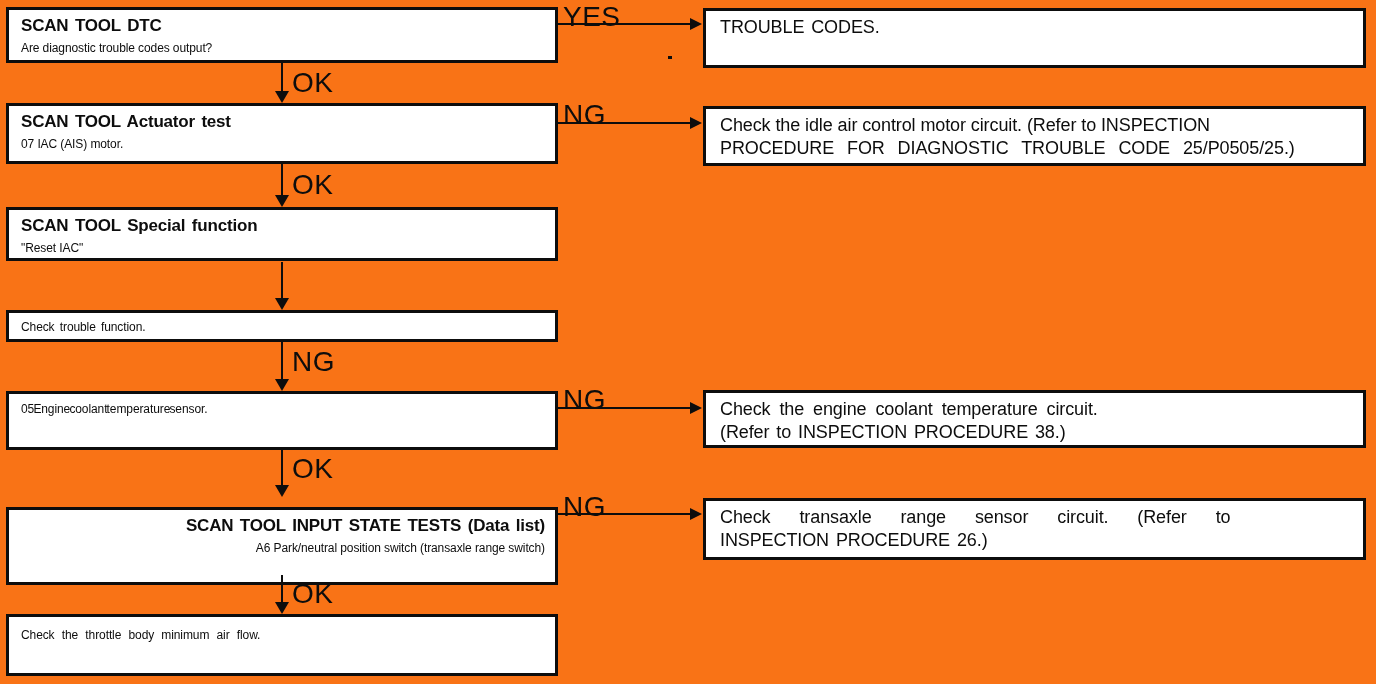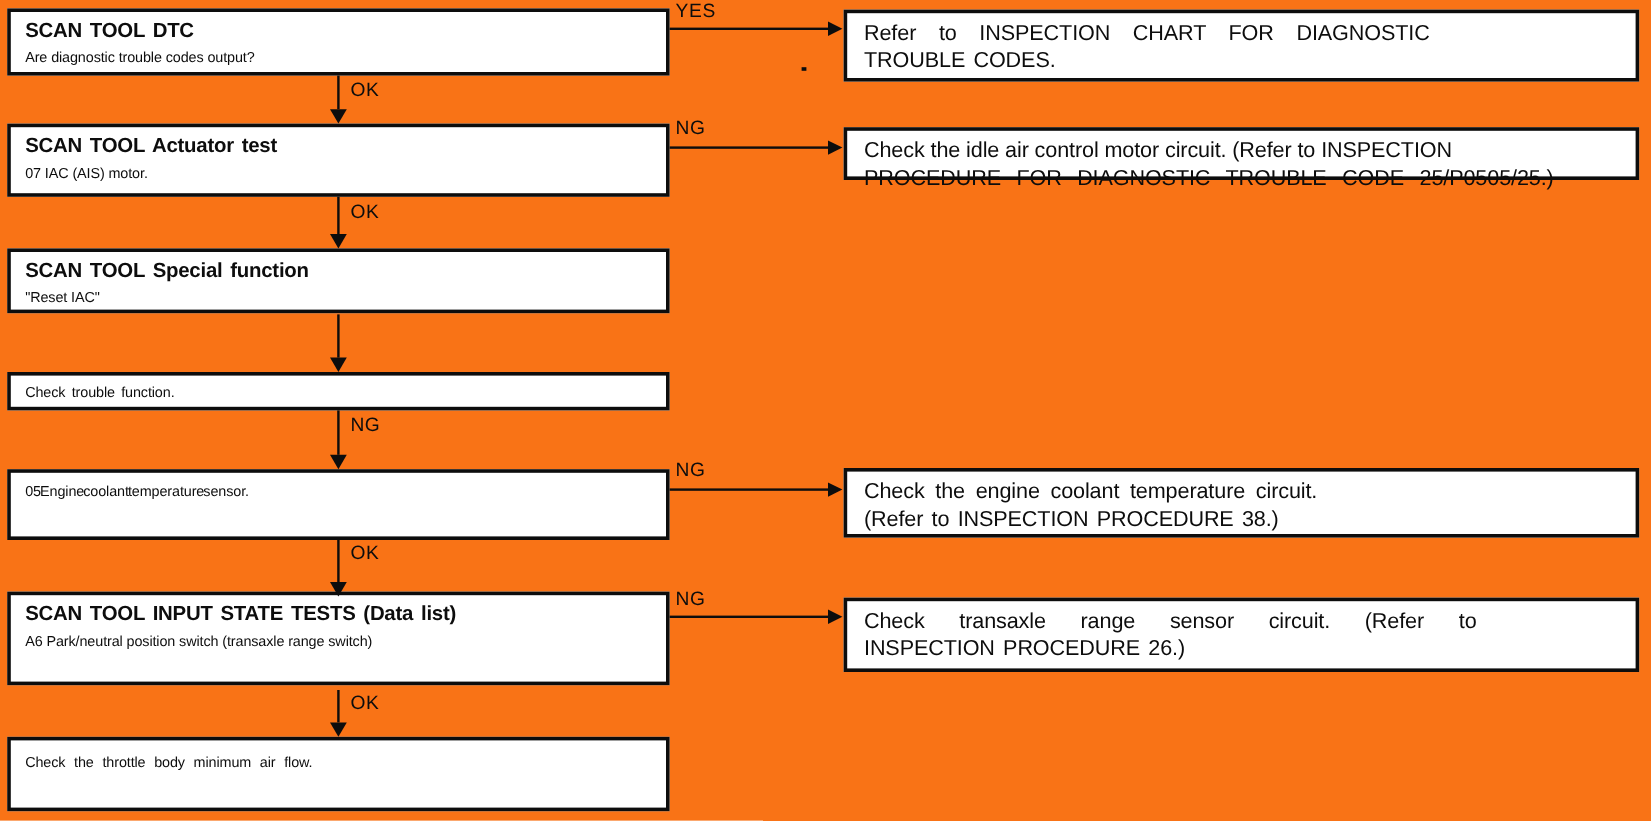--- a/index.html
+++ b/index.html
@@ -17,24 +17,24 @@
     border:3px solid #0d0d0d;
     background:#ffffff;
   }
   .step{left:6px;width:552px;padding:4px 10px 0 12px;}
   .result{left:703px;width:663px;padding:5px 12px 0 14px;}
   .s1{top:7px;height:56px;}
   .s2{top:103px;height:61px;}
   .s3{top:207px;height:54px;}
   .s4{top:310px;height:32px;padding-top:3px;}
   .s5{top:391px;height:59px;}
-  .s6{top:493px;height:78px;}
+  .s6{top:507px;height:78px;text-align:right;}
   .s7{top:614px;height:62px;padding-top:7px;}
   .r1{top:8px;height:60px;}
-  .r2{top:106px;height:44px;}
+  .r2{top:106px;height:60px;}
   .r3{top:390px;height:58px;}
   .r4{top:498px;height:62px;}
   .box-title{
     font-weight:bold;font-size:17px;line-height:23px;
     letter-spacing:-0.2px;word-spacing:2px;white-space:nowrap;
   }
   .box-body,.box-line{
     font-size:12px;line-height:23px;letter-spacing:-0.1px;white-space:nowrap;
   }
   .result .box-line{font-size:18px;line-height:23px;}
@@ -61,21 +61,21 @@
   .hline{position:absolute;height:2px;background:#0d0d0d;left:558px;width:132px;}
   .h1{top:23px;} .h2{top:122px;} .h3{top:407px;} .h4{top:513px;}
   .hhead{
     position:absolute;left:690px;width:0;height:0;
     border-top:6px solid transparent;border-bottom:6px solid transparent;
     border-left:12px solid #0d0d0d;
   }
   .hh1{top:18px;} .hh2:{top:117px;}
   .hh2{top:117px;} .hh3{top:402px;} .hh4{top:508px;}
   .conn-label{
-    position:absolute;font-size:16px;letter-spacing:0.5px;
+    position:absolute;font-size:28px;letter-spacing:0.5px;
     color:#0d0d0d;white-space:nowrap;
   }
   .lyes{left:563px;top:1px;}
   .lng2{left:563px;top:99px;}
   .lng3{left:563px;top:384px;}
   .lng4{left:563px;top:491px;}
   .lok1{left:292px;top:67px;}
   .lok2{left:292px;top:169px;}
   .lng-v4{left:292px;top:346px;}
   .lok5{left:292px;top:453px;}
@@ -113,21 +113,20 @@
   <div class="box step s6">
     <div class="box-title">SCAN TOOL INPUT STATE TESTS (Data list)</div>
     <div class="box-body">A6 Park/neutral position switch (transaxle range switch)</div>
   </div>
 
   <div class="box step s7">
     <div class="box-body ws-plus4">Check the throttle body minimum air flow.</div>
   </div>
 
   <div class="box result r1">
-    <div class="box-line ws-plus14">Refer to INSPECTION CHART FOR DIAGNOSTIC</div>
     <div class="box-line ws-plus2">TROUBLE CODES.</div>
   </div>
 
   <div class="box result r2">
     <div class="box-line">Check the idle air control motor circuit. (Refer to INSPECTION</div>
     <div class="box-line ws-plus8">PROCEDURE FOR DIAGNOSTIC TROUBLE CODE 25/P0505/25.)</div>
   </div>
 
   <div class="box result r3">
     <div class="box-line ws-plus4">Check the engine coolant temperature circuit.</div>

